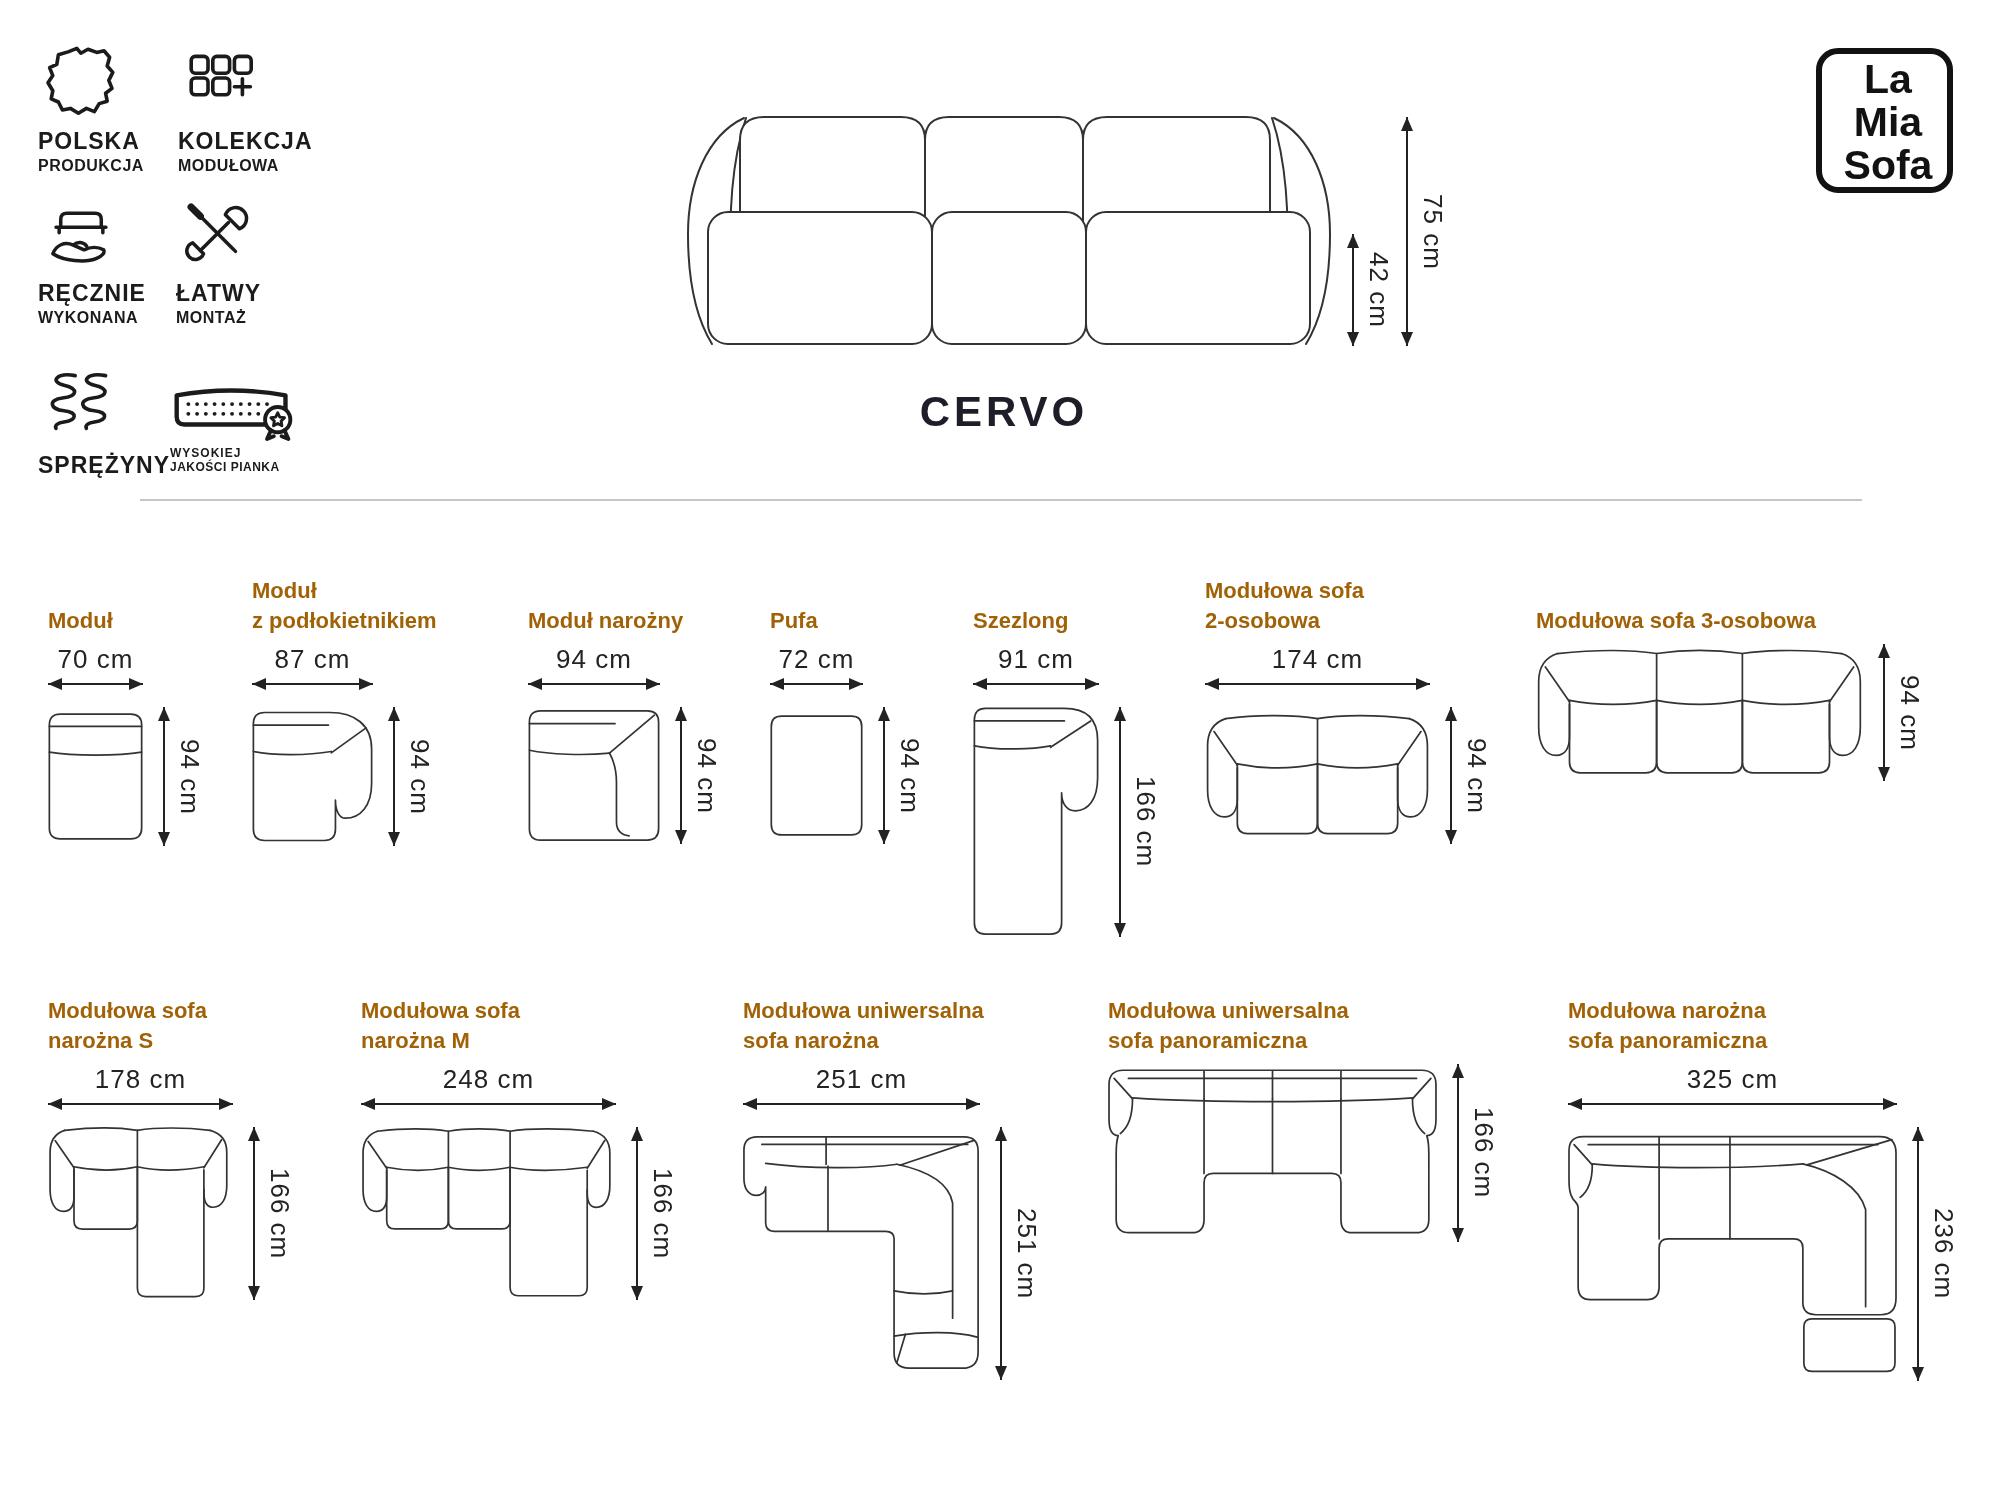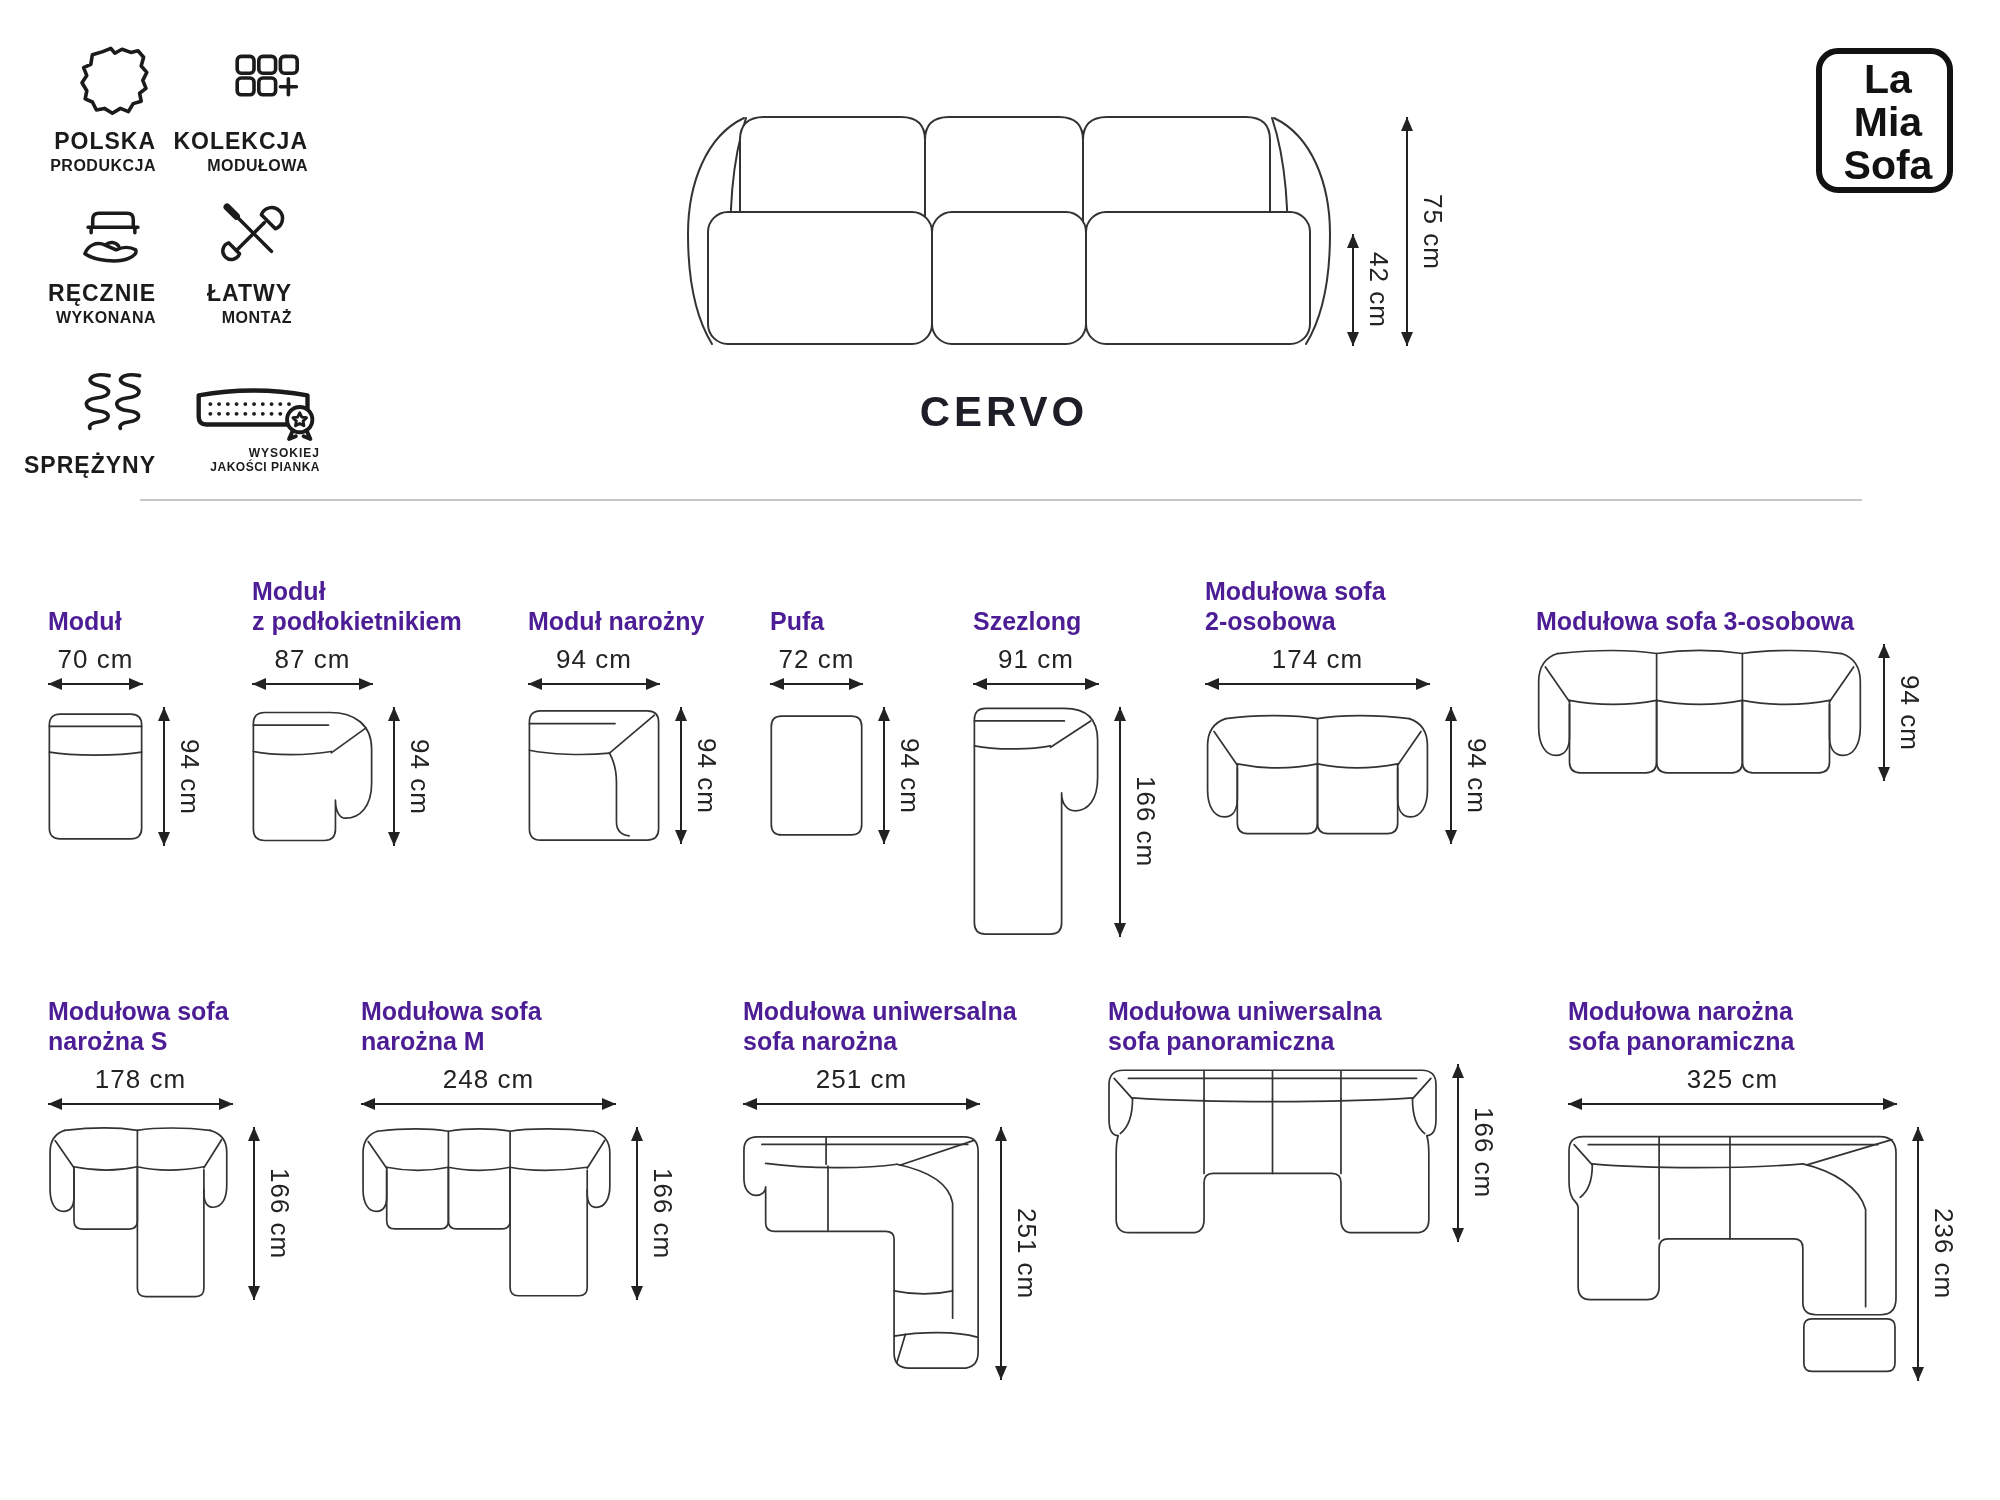--- a/index.html
+++ b/index.html
@@ -1,20 +1,20 @@
 <!DOCTYPE html>
 <html><head>
 <meta charset="utf-8">
 <style>
   html,body{margin:0;padding:0;background:#ffffff;}
   body{font-family:"Liberation Sans", sans-serif; color:#1e1e24;}
   .canvas{position:relative;width:2000px;height:1500px;background:#fff;overflow:hidden;}
 
   
-  .badge{position:absolute;display:flex;flex-direction:column;align-items:flex-end;text-align:center;}
+  .badge{position:absolute;display:flex;flex-direction:column;align-items:flex-start;text-align:center;}
   .badge .bicon{display:flex;align-items:flex-end;justify-content:center;}
   .badge .bl1{font-size:23px;font-weight:700;letter-spacing:1px;margin-top:6px;color:#1b1b1b;white-space:nowrap;}
   .badge .bl2{font-size:16px;font-weight:700;letter-spacing:0.5px;margin-top:2px;color:#1b1b1b;white-space:nowrap;}
   .badge.small .bl1, .badge.small .bl2{font-size:12px;margin-top:4px;}
   .badge.small .bl2{margin-top:0;}
   .icon-stroke{fill:none;stroke:#1b1b1b;stroke-width:4.5;stroke-linecap:round;stroke-linejoin:round;}
 
   
   .logo{position:absolute;left:1816px;top:48px;width:137px;height:145px;box-sizing:border-box;
         border:6px solid #121212;border-radius:22px;padding:4px 0 0 7px;text-align:center;}
@@ -36,21 +36,21 @@
   .v-arrow::before{content:"";position:absolute;top:0;left:-5px;width:0;height:0;
     border-left:6px solid transparent;border-right:6px solid transparent;border-bottom:14px solid #222;}
   .v-arrow::after{content:"";position:absolute;bottom:0;left:-5px;width:0;height:0;
     border-left:6px solid transparent;border-right:6px solid transparent;border-top:14px solid #222;}
   .vdim{position:absolute;display:flex;gap:9px;align-items:center;}
   .vdim .vlabel{writing-mode:vertical-rl;font-size:26px;color:#232323;letter-spacing:1px;white-space:nowrap;}
 
   
   .card{position:absolute;}
   .card-title{height:64px;display:flex;flex-direction:column;justify-content:flex-end;margin-bottom:8px;}
-  .card-title div{font-size:25px;font-weight:600;line-height:30px;color:#4c1d95;white-space:nowrap;}
+  .card-title div{font-size:22px;font-weight:600;line-height:30px;color:#a16207;white-space:nowrap;}
   .hdim{margin-bottom:22px;}
   .hdim .hlabel{text-align:center;font-size:26px;color:#232323;letter-spacing:1px;line-height:30px;margin-bottom:9px;}
   .fig{display:flex;align-items:flex-start;gap:20px;}
   .fig .vdim2{display:flex;gap:9px;align-items:center;}
   .fig .vlabel{writing-mode:vertical-rl;font-size:26px;color:#232323;letter-spacing:1px;white-space:nowrap;}
   .shape path, .shape rect{fill:none;stroke:#333;stroke-width:1.7;stroke-linecap:round;stroke-linejoin:round;vector-effect:non-scaling-stroke;}
   .hero-shape path, .hero-shape rect{stroke:#333;stroke-width:2;stroke-linecap:round;stroke-linejoin:round;fill:none;}
   .hero-shape .fillw{fill:#ffffff;}
 </style>
 </head>

